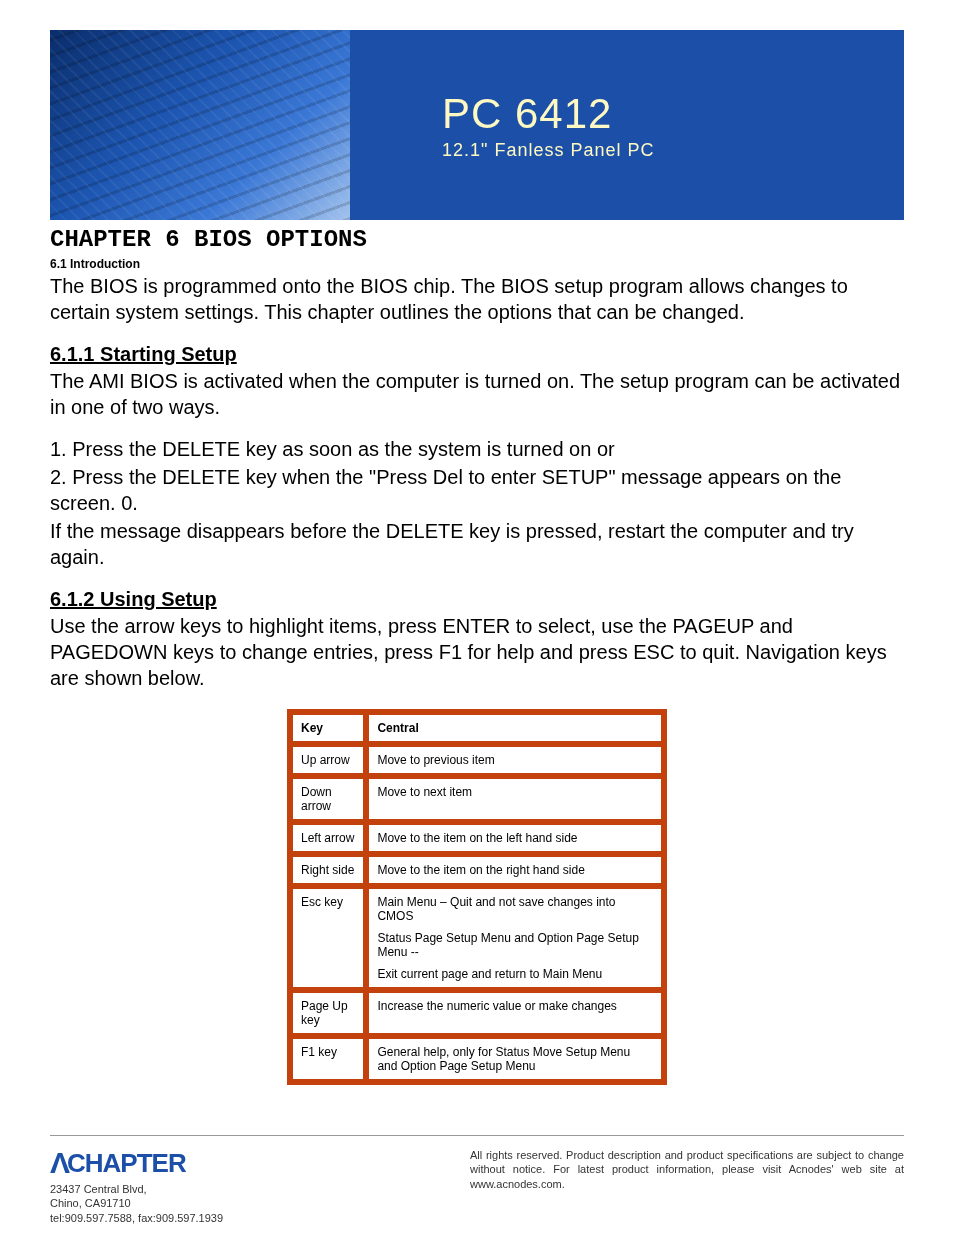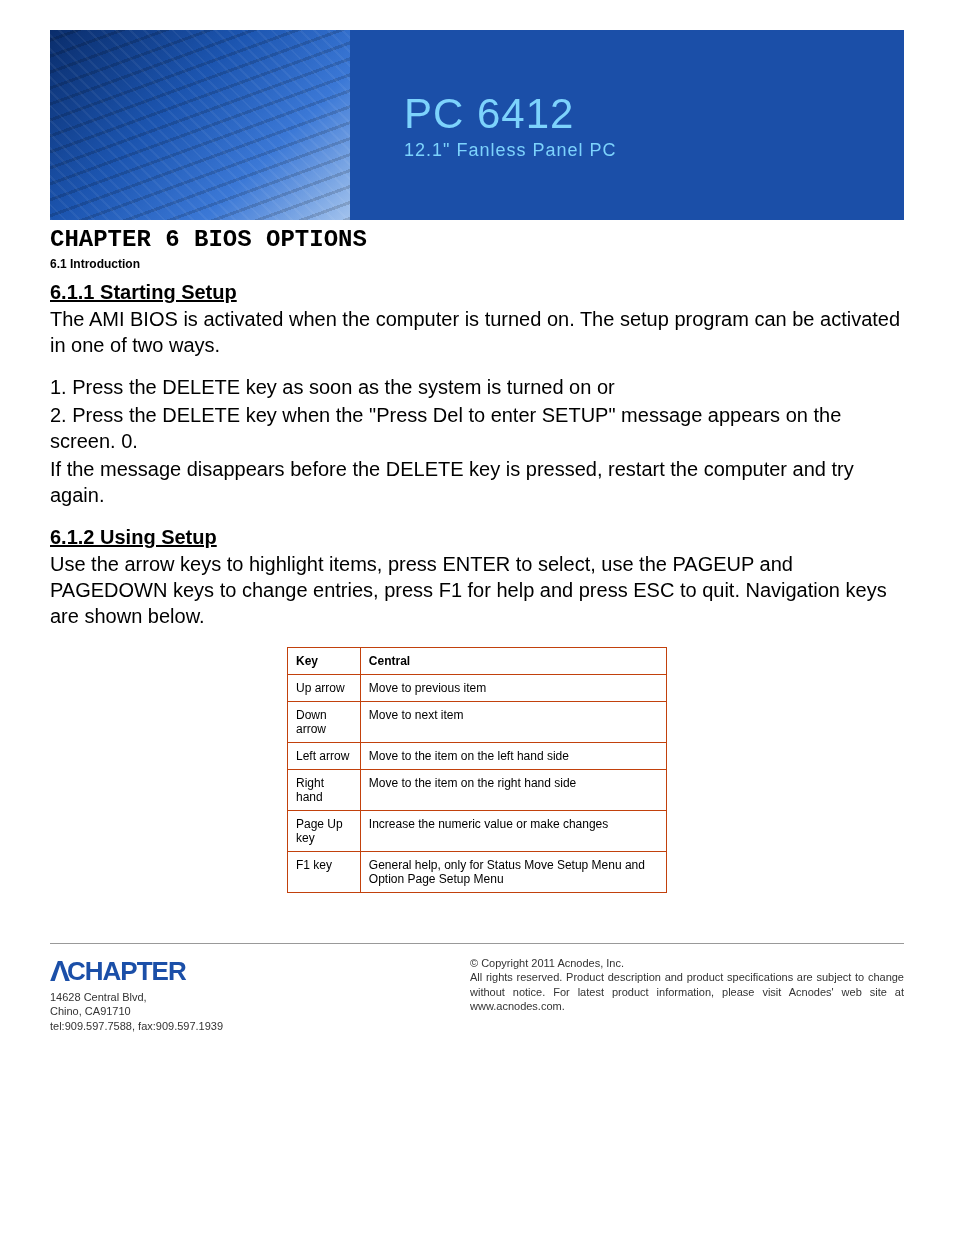--- a/index.html
+++ b/index.html
@@ -32,22 +32,22 @@
     inset: 0;
     background:
       repeating-linear-gradient(45deg, rgba(255,255,255,0.05) 0 2px, transparent 2px 10px),
       repeating-linear-gradient(-20deg, rgba(0,0,0,0.15) 0 3px, transparent 3px 15px);
   }
   .banner-right {
     flex: 1;
     display: flex;
     flex-direction: column;
     justify-content: center;
-    padding-left: 54px;
-    color: #7dd3fc;
+    padding-left: 92px;
+    color: #fef9c3;
   }
   .banner-title {
     font-size: 42px;
     font-weight: 300;
     letter-spacing: 1px;
   }
   .banner-sub {
     font-size: 18px;
     font-weight: 400;
     letter-spacing: 1px;
@@ -76,21 +76,21 @@
     margin-top: 10px;
     text-decoration: underline;
   }
   .nav-table {
     width: 380px;
     margin: 0 auto;
     border-collapse: collapse;
     font-size: 12px;
   }
   .nav-table th, .nav-table td {
-    border: 1px solid #c2410c;
+    border: 6px solid #c2410c;
     padding: 6px 8px;
     text-align: left;
     vertical-align: top;
   }
   .nav-table th {
     font-weight: bold;
   }
   .esc-lines div {
     margin-bottom: 8px;
   }
@@ -142,20 +142,21 @@
     <div class="banner-left"></div>
     <div class="banner-right">
       <div class="banner-title">PC 6412</div>
       <div class="banner-sub">12.1" Fanless Panel PC</div>
     </div>
   </div>
 
   <div class="chapter-title">CHAPTER 6 BIOS OPTIONS</div>
 
   <div class="section-title">6.1 Introduction</div>
+  <div class="body-text">The BIOS is programmed onto the BIOS chip. The BIOS setup program allows changes to certain system settings. This chapter outlines the options that can be changed.</div>
 
   <div class="subsection-title">6.1.1 Starting Setup</div>
   <div class="body-text" style="margin-bottom:16px">The AMI BIOS is activated when the computer is turned on. The setup program can be activated in one of two ways.</div>
 
   <div class="body-text" style="margin-bottom:0">1.   Press the DELETE key as soon as the system is turned on or</div>
   <div class="body-text" style="margin-bottom:0">2.   Press the DELETE key when the "Press Del to enter SETUP" message appears on the screen. 0.</div>
   <div class="body-text">If the message disappears before the DELETE key is pressed, restart the computer and try again.</div>
 
   <div class="subsection-title">6.1.2 Using Setup</div>
   <div class="body-text">Use the arrow keys to highlight items, press ENTER  to select, use the PAGEUP  and PAGEDOWN keys to change entries, press F1 for help and press ESC to quit. Navigation keys are shown below.</div>
@@ -172,45 +173,54 @@
     </tr>
     <tr>
       <td>Down arrow</td>
       <td>Move to next item</td>
     </tr>
     <tr>
       <td>Left arrow</td>
       <td>Move to the item on the left hand side</td>
     </tr>
     <tr>
-      <td>Right hand</td>
+      <td>Right side</td>
       <td>Move to the item on the right hand side</td>
+    </tr>
+    <tr>
+      <td>Esc key</td>
+      <td>
+        <div class="esc-lines">
+          <div>Main Menu – Quit and not save changes into CMOS</div>
+          <div>Status Page Setup Menu and Option Page Setup Menu --</div>
+          <div>Exit current page and return to Main Menu</div>
+        </div>
+      </td>
     </tr>
     <tr>
       <td>Page Up key</td>
       <td>Increase the numeric value or make changes</td>
     </tr>
     <tr>
       <td>F1 key</td>
       <td>General help, only for Status Move Setup Menu and Option Page Setup Menu</td>
     </tr>
   </tbody>
     </table>
 
   <div class="footer">
     <div class="footer-left">
       <div class="footer-logo">
         <span class="lambda">Λ</span>
           <span>CHAPTER</span>
       </div>
       <div class="footer-addr">
-        <div>14628 Central Blvd,</div>
+        <div>23437 Central Blvd,</div>
         <div>Chino, CA91710</div>
         <div>tel:909.597.7588, fax:909.597.1939</div>
       </div>
     </div>
     <div class="footer-right">
-      <div>© Copyright 2011 Acnodes, Inc.</div>
       <div>All rights reserved. Product description and product specifications are subject to change without notice. For latest product information, please visit Acnodes' web site at www.acnodes.com.</div>
     </div>
   </div>
 
 </div>
 
 </body></html>

